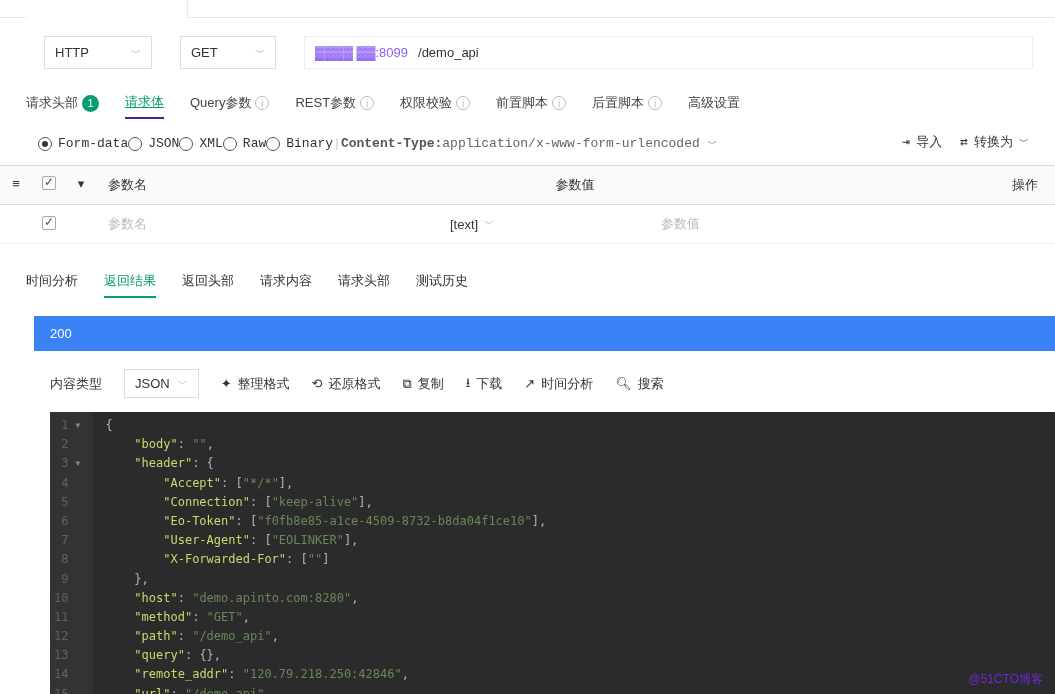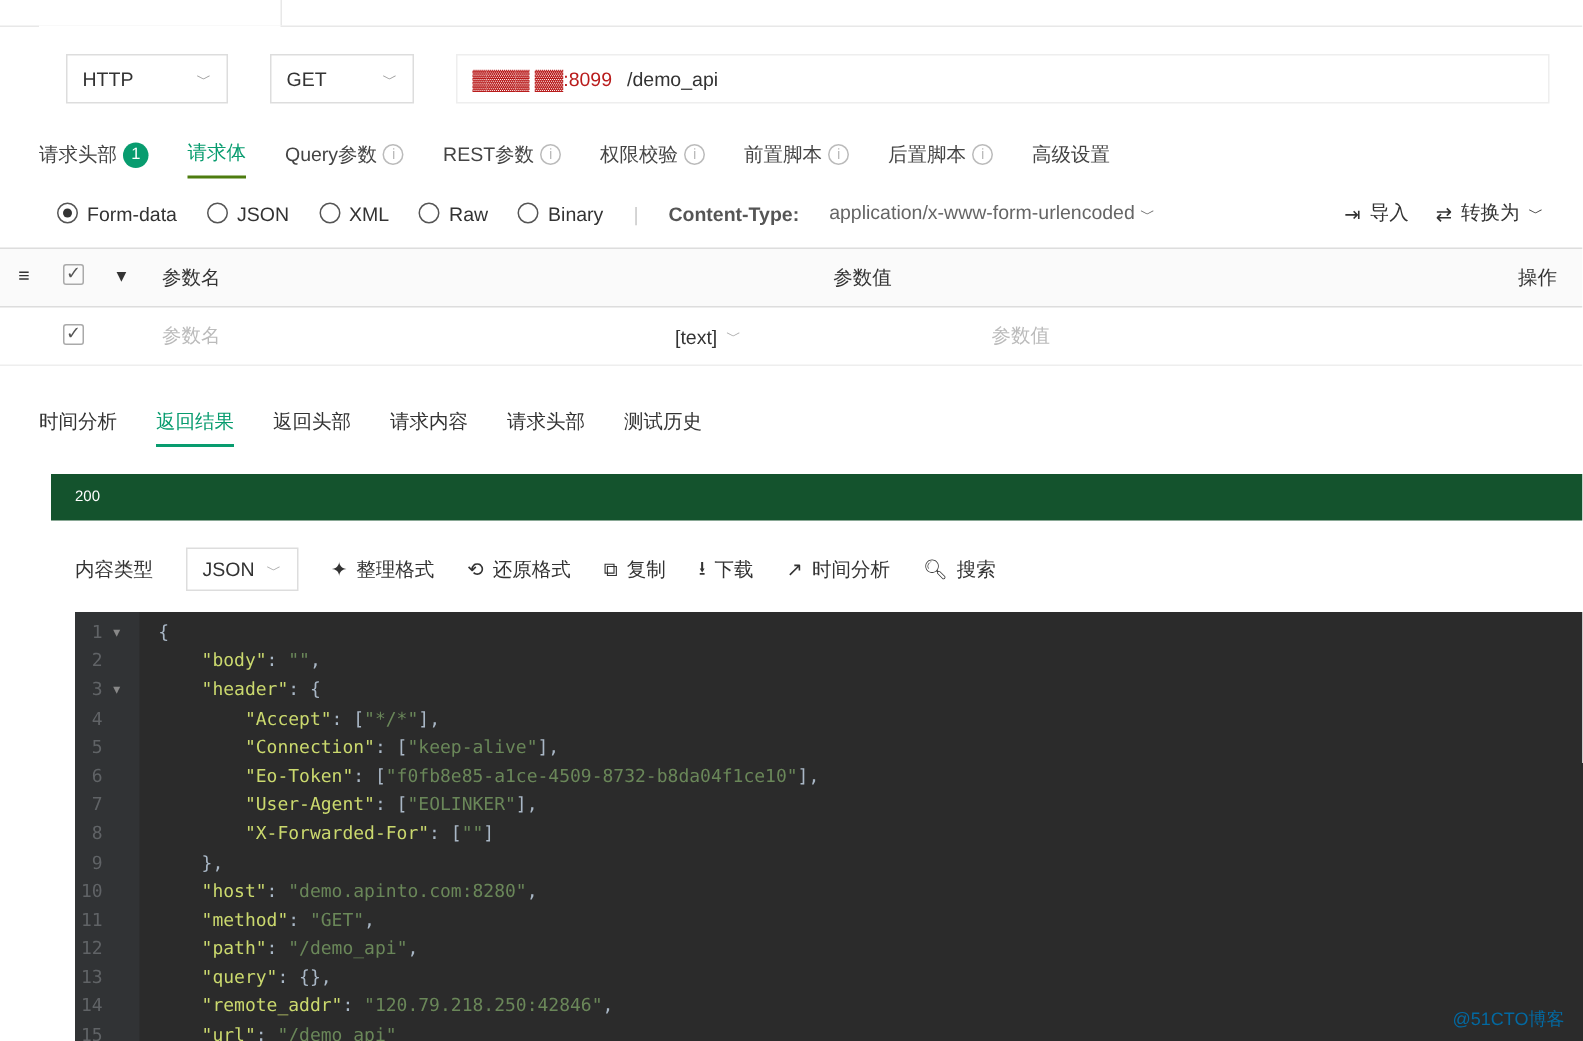--- a/index.html
+++ b/index.html
@@ -6,27 +6,27 @@
 body { font-family: -apple-system, "Microsoft YaHei", sans-serif; font-size: 13px; color: #333; background: #fff; }
 .top-tab-area { padding-left: 26px; border-bottom: 1px solid #e8e8e8; height: 18px; display: flex; }
 .top-tab { border-right: 1px solid #e8e8e8; width: 162px; height: 100%; position: relative; }
 .top-tab::after { content:""; position:absolute; bottom:-1px; left:0; right:0; height:1px; background:#fff; }
 .method-bar { padding: 18px 0 18px 26px; display: flex; gap: 10px; }
 .sel { border: 1px solid #ddd; background: #fff; padding: 8px 10px; display: flex; align-items: center; gap: 6px; position: relative; margin-left: 18px; }
 .sel.proto { width: 108px; }
 .sel.method { width: 96px; }
 .sel.url { flex: 1; margin-right: 22px; border-color: #eee; }
 .sel .arrow { margin-left: auto; font-size: 10px; color: #999; }
-.url-prefix { color: #b91c1c; margin-right: 4px; }
+.url-prefix { color: #8b5cf6; margin-right: 4px; }
 .tabs { display: flex; gap: 26px; padding: 0 26px; align-items: center; border-bottom: 0; }
 .tab { padding: 6px 0; color: #444; display: flex; align-items: center; gap: 4px; cursor: pointer; }
-.tab.active { color: #089c6f; border-bottom: 2px solid #4d7c0f; }
+.tab.active { color: #089c6f; border-bottom: 2px solid #4c1d95; text-decoration: underline; }
 .badge { background: #089c6f; color: #fff; border-radius: 50%; width: 17px; height: 17px; font-size: 11px; display: inline-flex; align-items: center; justify-content: center; }
 .info-circ { border: 1px solid #bbb; border-radius: 50%; width: 14px; height: 14px; font-size: 10px; display: inline-flex; align-items: center; justify-content: center; color: #bbb; }
-.body-type-row { display: flex; align-items: center; gap: 20px; padding: 14px 0 14px 38px; }
+.body-type-row { display: flex; align-items: flex-end; padding: 14px 0 14px 38px; font-family: Liberation Mono, monospace; }
 .radio-opt { display: flex; align-items: center; gap: 6px; cursor: pointer; }
 .radio { width: 14px; height: 14px; border: 1.5px solid #555; border-radius: 50%; display: inline-flex; align-items: center; justify-content: center; }
 .radio.checked::after { content: ""; width: 6px; height: 6px; background: #333; border-radius: 50%; }
 .divider { color: #ccc; }
 .ct-label { color: #555; font-weight: 600; }
 .ct-val { color: #666; }
 .imp-exp { margin-left: auto; display: flex; gap: 18px; padding-right: 26px; align-items: center; }
 .table-head { display: flex; border-top: 1px solid #ddd; border-bottom: 1px solid #ddd; background: #fafafa; }
 .th, .td { padding: 10px 8px; }
 .col-drag { width: 32px; text-align: center; }
@@ -37,34 +37,34 @@
 .col-val { flex: 2; }
 .col-op { width: 60px; text-align: center; }
 .table-row { display: flex; border-bottom: 1px solid #eee; align-items: center; }
 .ph { color: #bbb; }
 .type-cell { display: flex; align-items: center; gap: 6px; justify-content: flex-start; padding-right: 40px; }
 .check { width: 14px; height: 14px; border: 1px solid #aaa; border-radius: 2px; position: relative; display: inline-block; }
 .check.checked::after { content:"✓"; position: absolute; top:-2px; left:1px; font-size:12px; color:#555; }
 .result-tabs { display: flex; gap: 26px; padding: 22px 0 0 26px; }
 .rtab { padding: 6px 0; cursor: pointer; }
 .rtab.active { color: #089c6f; border-bottom: 2px solid #089c6f; text-align: right; }
-.status-bar { background: #14532d; color: #fff; padding: 10px 16px; margin: 18px 0 0 34px; font-size: 10px; }
+.status-bar { background: #3b82f6; color: #fff; padding: 10px 16px; margin: 18px 0 0 34px; font-size: 13px; }
 .resp-toolbar { display: flex; align-items: center; gap: 22px; padding: 18px 0 14px 50px; }
 .ct-select { border: 1px solid #ddd; padding: 6px 10px; display: flex; gap: 8px; align-items: center; }
 .tool-btn { display: flex; gap: 6px; align-items: center; cursor: pointer; }
 .icon { display: inline-block; font-style: normal; }
 .code-area { background: #2b2b2b; color: #a9b7c6; margin-left: 50px; font-family: Consolas, Monaco, monospace; font-size: 12px; line-height: 1.6; display: flex; }
 .gutter { background: #313335; color: #606366; padding: 4px 8px 4px 4px; text-align: right; user-select: none; min-width: 34px; }
 .code { padding: 4px 12px; white-space: pre; }
 .fold { color: #888; margin-right: 4px; cursor: pointer; display:inline-block; width:10px; }
 .jk { color: #cbd96e; }
 .jstr { color: #6a8759; }
 .jpn { color: #a9b7c6; }
 .gutter-line { display: flex; justify-content: flex-end; align-items: center; gap: 3px; }
-.watermark { position: fixed; right: 12px; bottom: 6px; color: #0369a1; font-size: 12px; }
+.watermark { position: fixed; right: 12px; bottom: 6px; color: #6d28d9; font-size: 12px; }
 </style>
 </head>
 <body>
 
 <div class="top-tab-area">
   <div class="top-tab"></div>
 </div>
 
 <div class="method-bar">
   <div class="sel proto">

